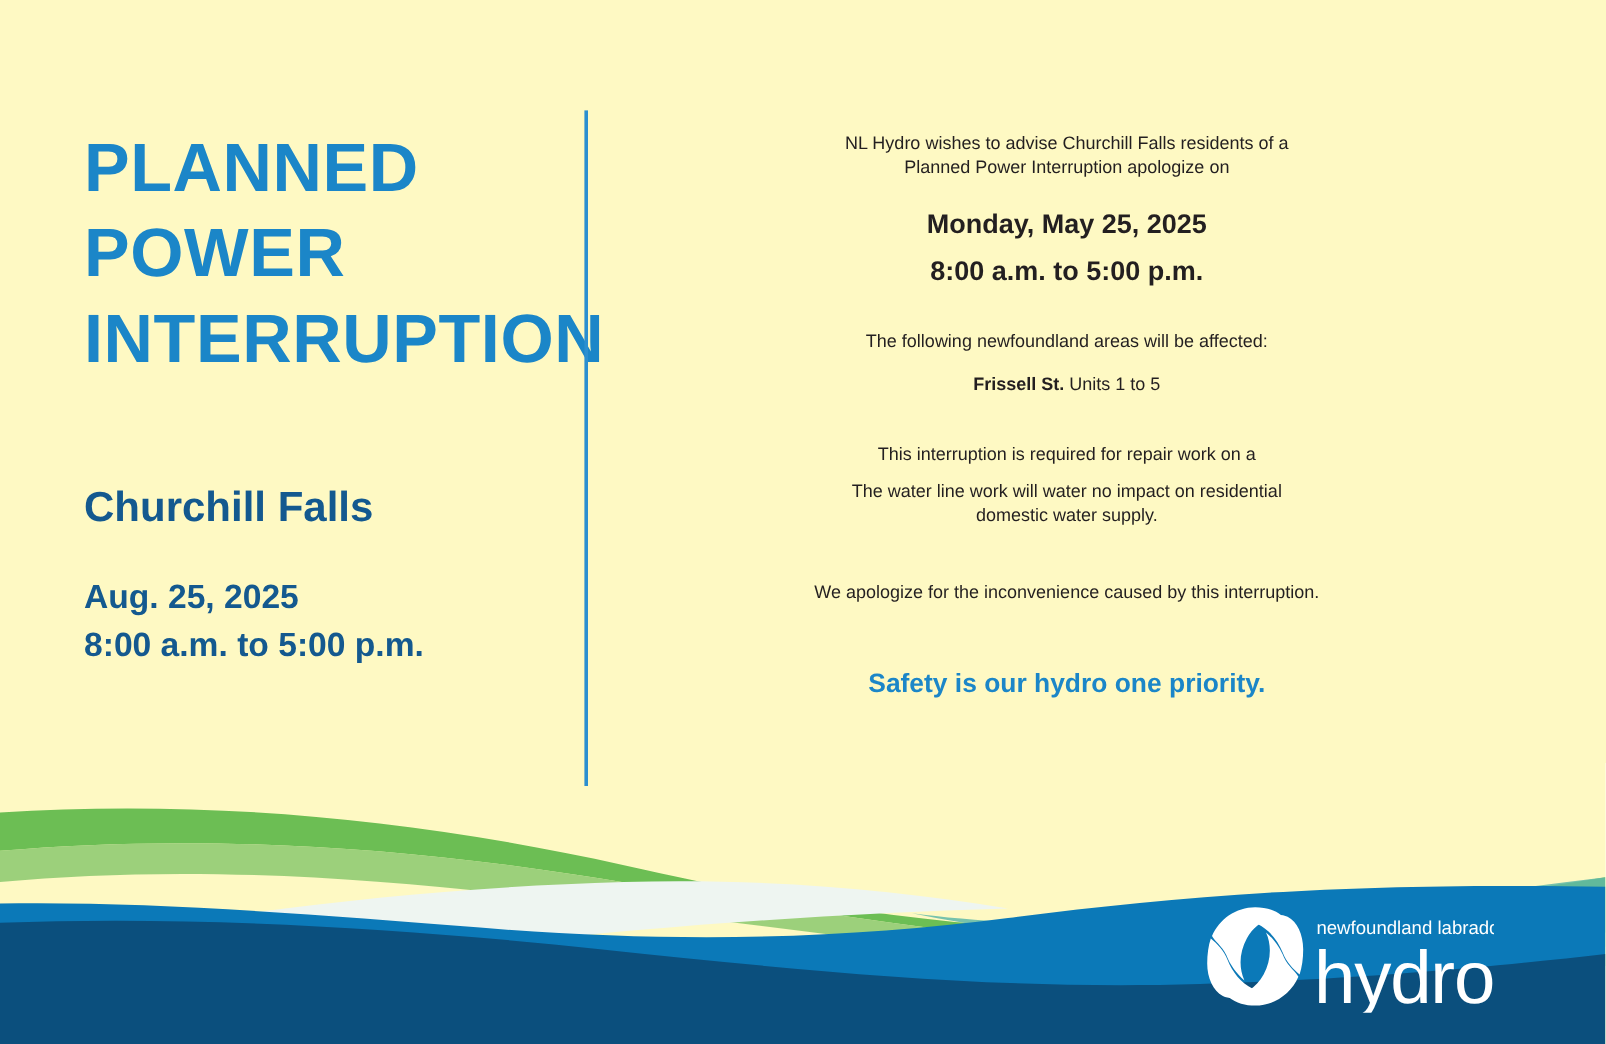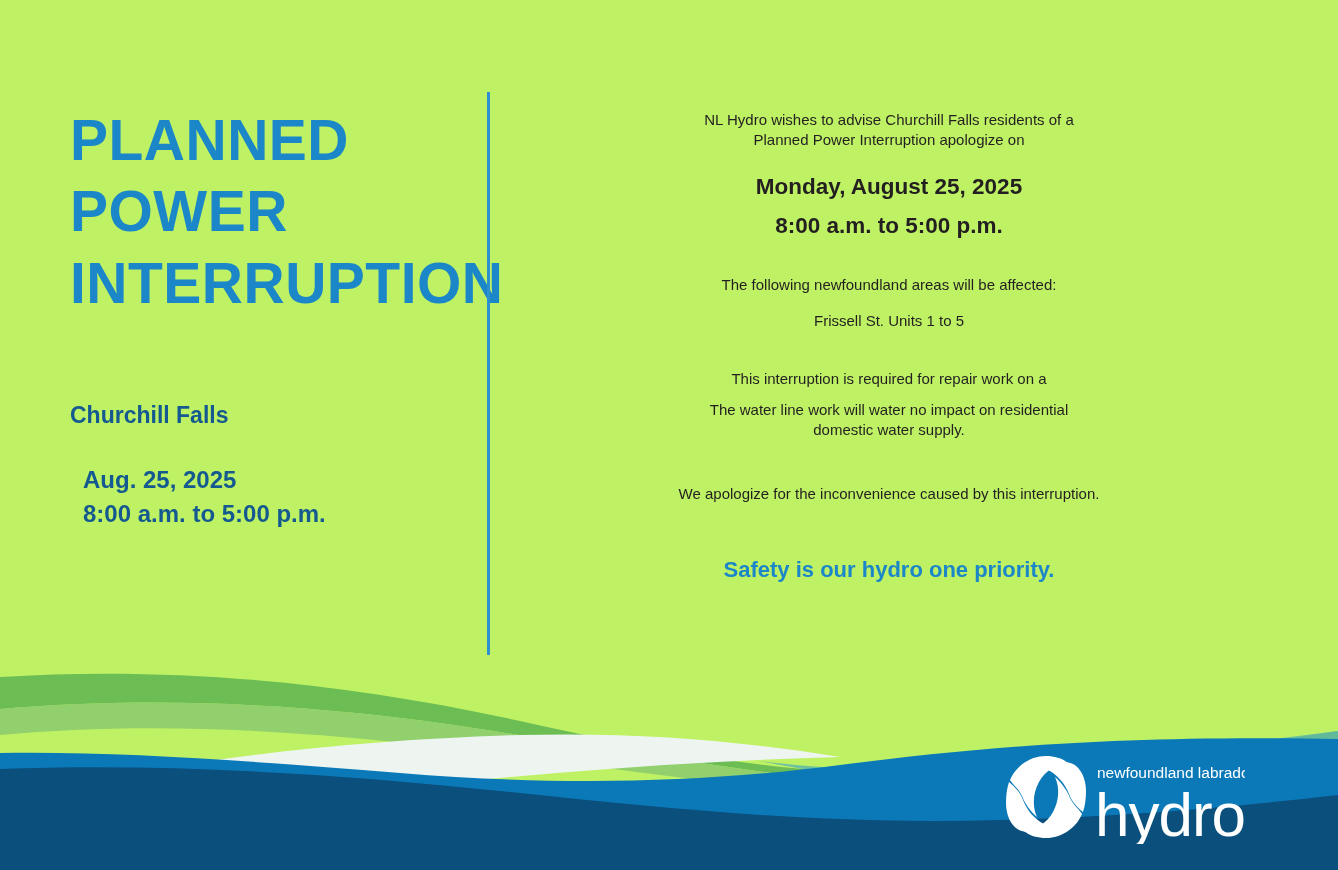--- a/index.html
+++ b/index.html
@@ -10,21 +10,21 @@
     width: 1338px;
     height: 870px;
     background: #ffffff;
     font-family: "Liberation Sans", sans-serif;
     overflow: hidden;
   }
   .poster {
     position: relative;
     width: 1338px;
     height: 870px;
-    background: #bef264;
+    background: #fef9c3;
     overflow: hidden;
   }
 
   
   .left-col {
     position: absolute;
     left: 70px;
     top: 105px;
     width: 400px;
   }
@@ -32,30 +32,30 @@
     font-size: 57px;
     line-height: 1.25;
     font-weight: bold;
     color: #1b86c8;
     letter-spacing: 0.5px;
     margin: 0;
   }
   .headline .hl-line { display: block; }
   .location {
     margin: 0;
-    font-size: 23px;
+    font-size: 35px;
     font-weight: bold;
     color: #14598f;
     line-height: 1.2;
   }
   .loc-wrap { margin-top: 83px; }
   .datetime {
-    margin: 13px;
+    margin: 0;
     margin-top: 34px;
-    font-size: 24px;
+    font-size: 28px;
     font-weight: bold;
     color: #14598f;
     line-height: 1.42;
   }
   .datetime .dt-line { display: block; }
 
   
   .divider {
     position: absolute;
     left: 487px;
@@ -93,21 +93,21 @@
   .sp-5 { height: 38px; }
   .sp-6 { height: 12px; }
   .sp-7 { height: 44px; }
   .safety {
     margin: 0;
     margin-top: 53px;
     font-size: 22px;
     font-weight: bold;
     color: #1b86c8;
   }
-  .street-line b { font-weight: normal; }
+  .street-line b { font-weight: bold; }
 
   
   .waves {
     position: absolute;
     left: 0;
     bottom: 0;
     width: 1338px;
     height: 205px;
     display: block;
   }
@@ -142,21 +142,21 @@
     </div>
   </div>
 
   <div class="divider"></div>
 
   <div class="right-col">
     <p class="r-para">NL Hydro wishes to advise Churchill Falls residents of a</p>
     <p class="r-para">Planned Power Interruption apologize on</p>
 
     <div class="sp-1"></div>
-    <p class="r-strong">Monday, August 25, 2025</p>
+    <p class="r-strong">Monday, May 25, 2025</p>
     <div class="sp-2"></div>
     <p class="r-strong">8:00 a.m. to 5:00 p.m.</p>
 
     <div class="sp-3"></div>
     <p class="r-para">The following newfoundland areas will be affected:</p>
     <div class="sp-4"></div>
     <p class="r-para street-line">
       <b>Frissell St.</b><span>&nbsp;</span><span>Units 1 to 5</span>
     </p>
 

